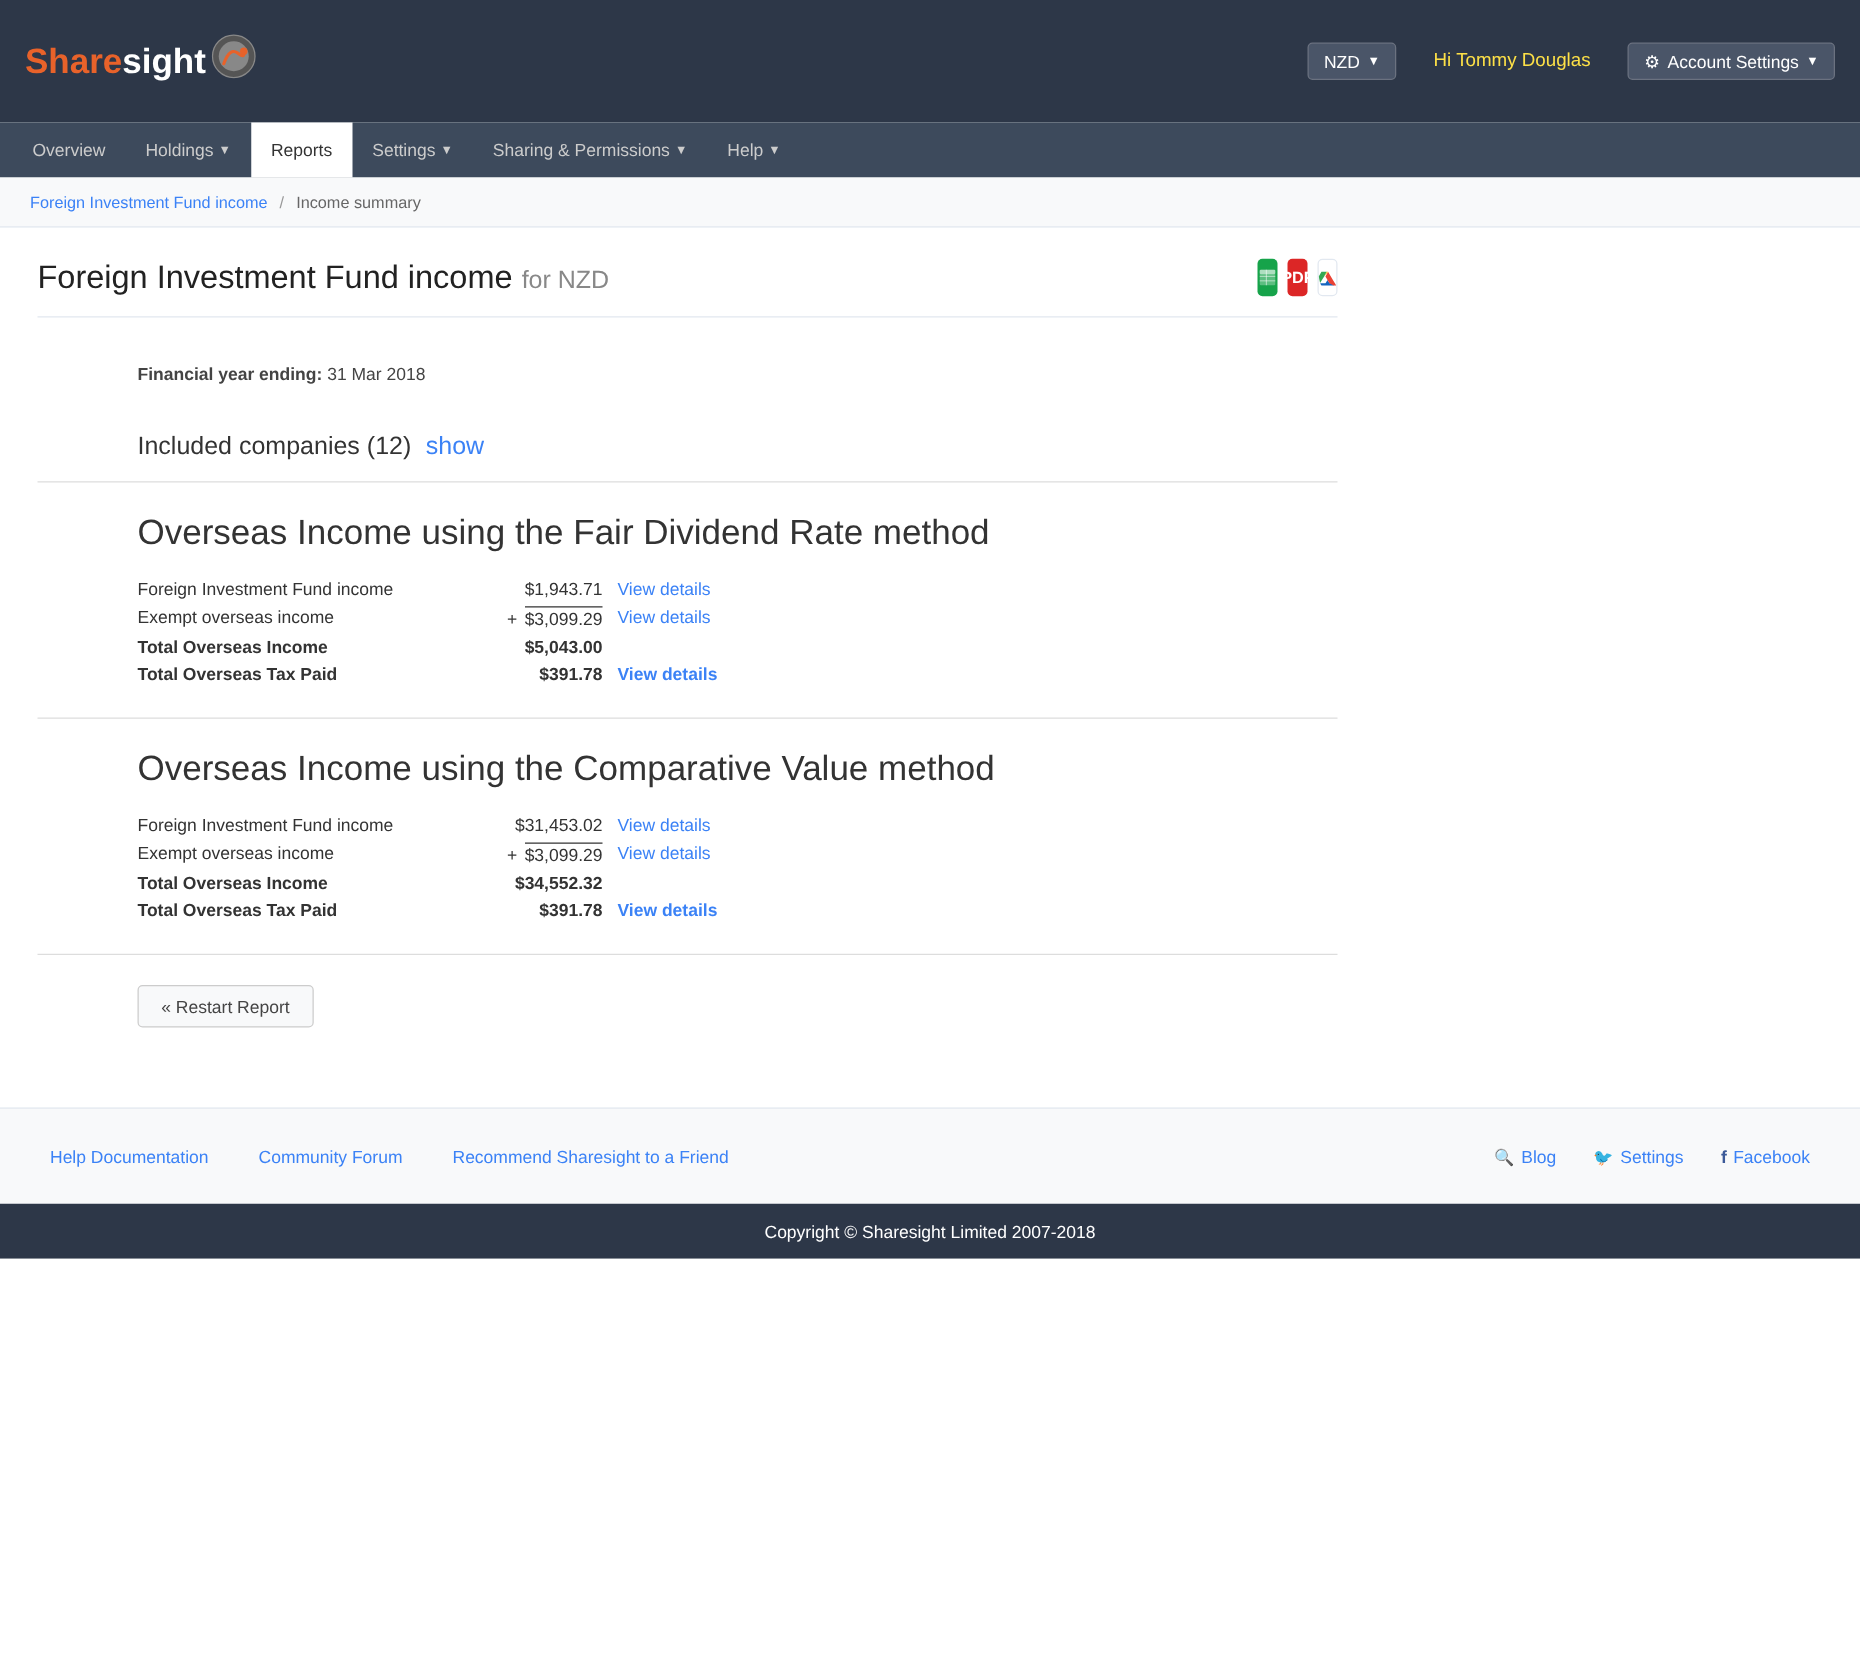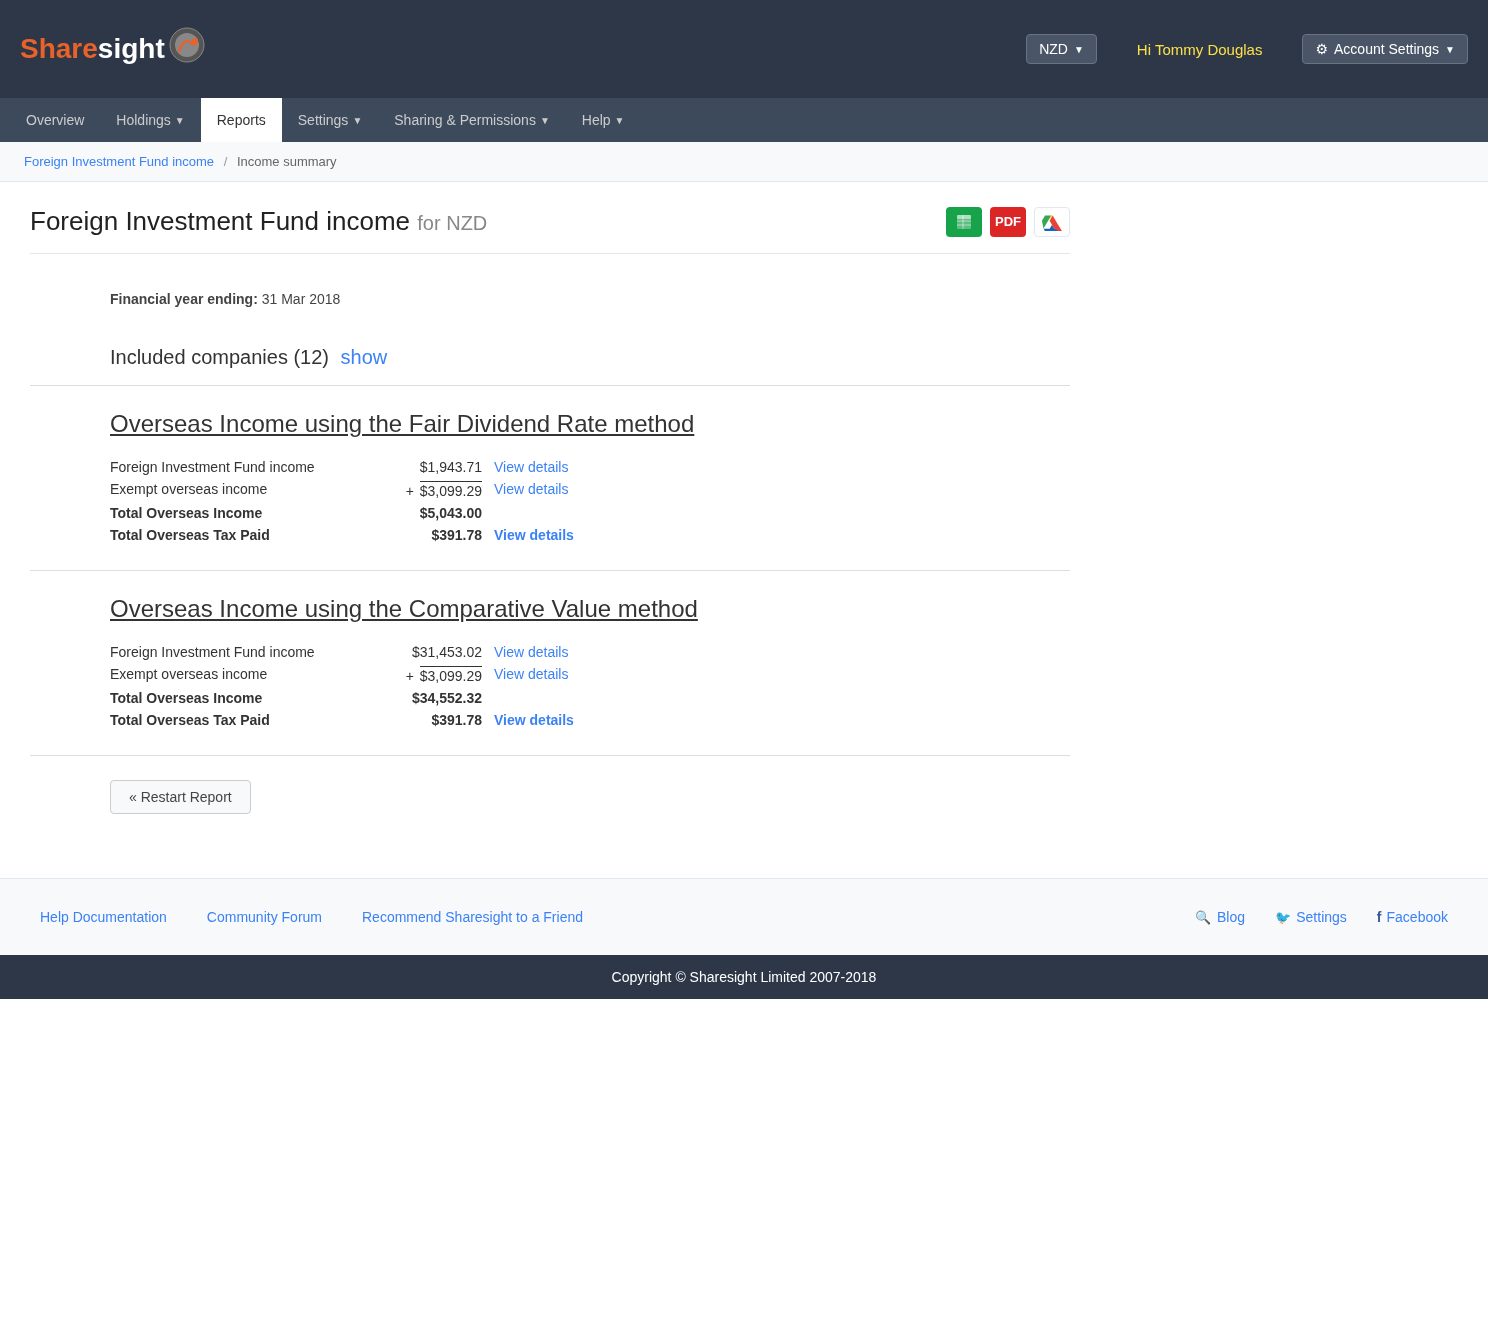--- a/index.html
+++ b/index.html
@@ -26,22 +26,22 @@
     .logo-sight { color: #fff; }
     .logo-icon {
       width: 36px;
       height: 36px;
       margin-left: 4px;
       position: relative;
       top: -4px;
     }
     .header-right {
       display: flex;
-      align-items: center;
-      gap: 28px;
+      align-items: flex-start;
+      gap: 18px;
     }
     .btn-nzd {
       background: #4a5568;
       color: #fff;
       border: 1px solid #6b7280;
       border-radius: 4px;
       padding: 6px 12px;
       cursor: pointer;
       font-size: 14px;
       display: flex;
@@ -126,21 +126,21 @@
     .page-title-currency {
       color: #888;
       font-size: 20px;
     }
     .export-icons {
       display: flex;
       gap: 8px;
       align-items: center;
     }
     .export-icon {
-      width: 36px;
+      width: 16px;
       height: 30px;
       border-radius: 4px;
       display: flex;
       align-items: center;
       justify-content: center;
       cursor: pointer;
       font-size: 18px;
     }
     .export-icon-sheets { background: #16a34a; color: #fff; }
     .export-icon-pdf { background: #dc2626; color: #fff; }
@@ -173,25 +173,24 @@
       margin-left: 6px;
     }
 
     
     .section {
       border-top: 1px solid #ddd;
       padding: 24px 80px;
       margin-bottom: 0;
     }
     .section-title {
-      font-size: 24px;
+      font-size: 28px;
       font-weight: 400;
       color: #333;
       margin-bottom: 18px;
-      text-decoration: underline;
     }
     .income-table {
       width: 100%;
       border-collapse: collapse;
     }
     .income-table td {
       padding: 3px 8px 3px 0;
       font-size: 14px;
       vertical-align: top;
     }

